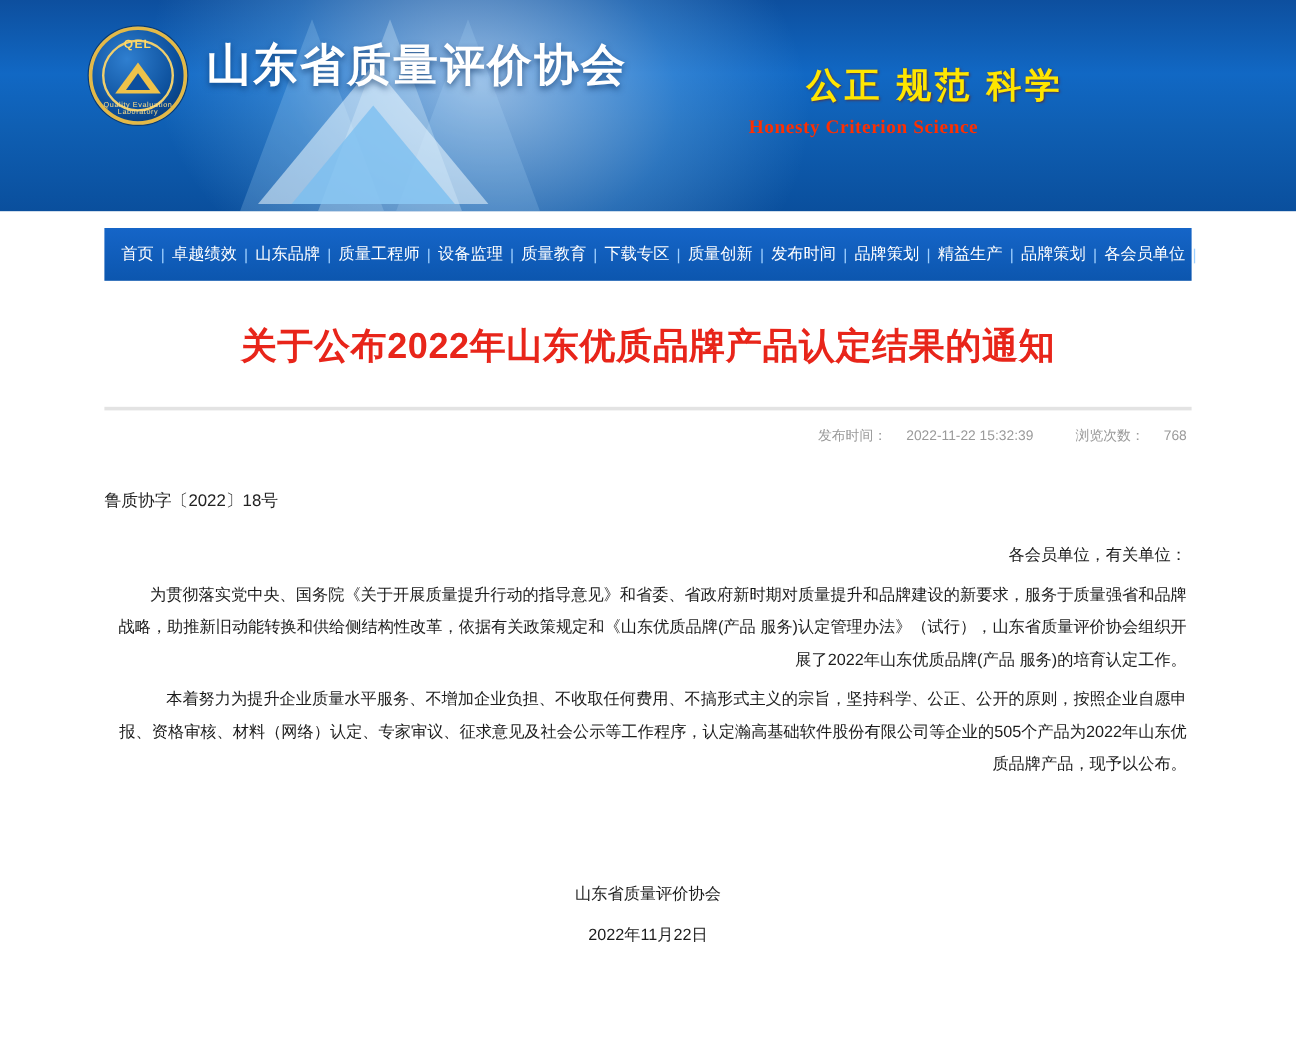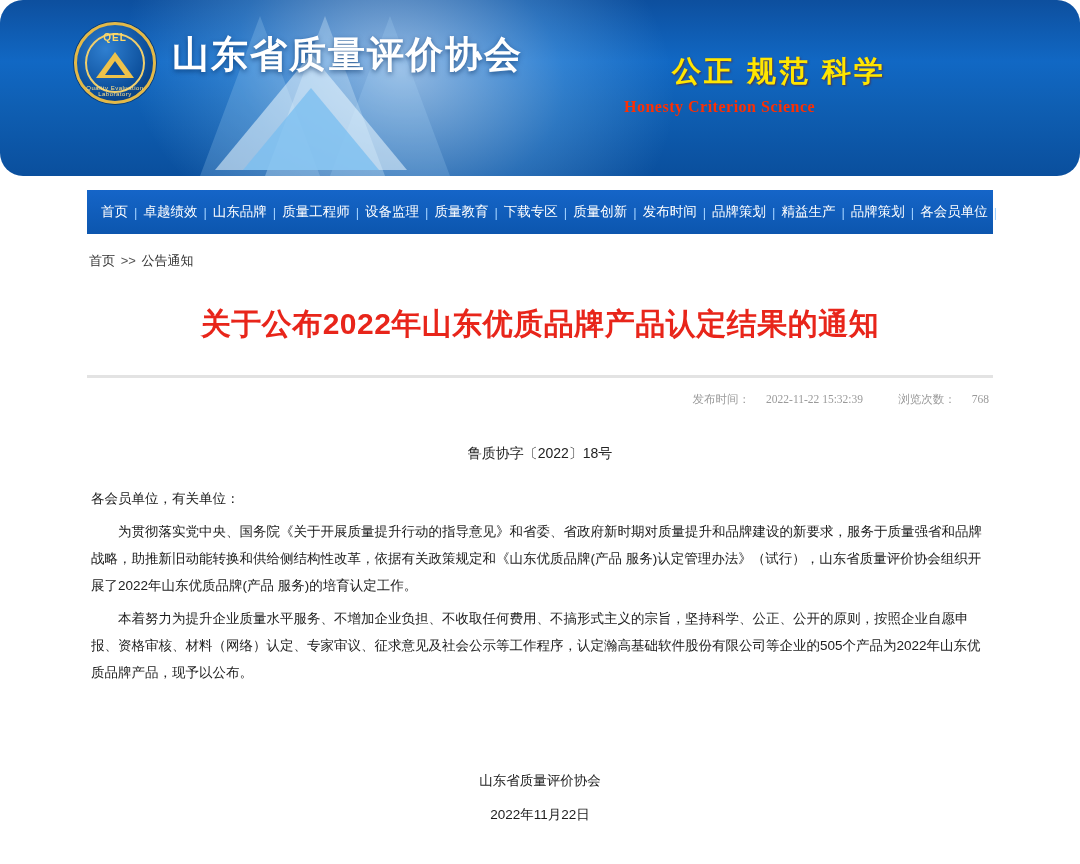--- a/index.html
+++ b/index.html
@@ -20,21 +20,20 @@
     background: #ffffff;
   }
 
   
   .banner {
     position: relative;
     width: 1080px;
     height: 176px;
     background: linear-gradient(180deg, #0d4f9e 0%, #1168c4 35%, #0f5fb3 60%, #0a4f9d 100%);
     overflow: hidden;
-    border-radius: 23px;
   }
   .banner .glow {
     position: absolute;
     left: 120px;
     top: -140px;
     width: 560px;
     height: 420px;
     background: radial-gradient(ellipse at center, rgba(255,255,255,0.55) 0%, rgba(140,205,255,0.25) 42%, rgba(13,79,158,0) 70%);
     transform: rotate(12deg);
   }
@@ -229,37 +228,37 @@
     background: #e3e3e3;
   }
 
   .meta {
     margin-top: 14px;
     text-align: right;
     font-size: 11.5px;
     color: #9a9a9a;
     padding-right: 4px;
   }
-  .meta span { margin-left: 16px; font-family: Liberation Serif, serif; }
+  .meta span { margin-left: 16px; }
 
   .doc-number {
     margin-top: 38px;
-    text-align: center;
+    text-align: left;
     font-size: 14px;
     color: #222222;
   }
 
   .body-text {
     margin-top: 22px;
     font-size: 13.5px;
     line-height: 2.0;
     color: #1b1b1b;
     padding: 0 4px;
   }
-  .body-text p { margin: 0 0 6px 0; }
+  .body-text p { margin: 0 0 6px 0; text-align: right; }
   .body-text p.indent { text-indent: 2em; }
 
   .attachment {
     margin-top: 46px;
     padding-left: 26px;
     font-size: 13.5px;
     color: #1b1b1b;
   }
 
   .signature {
@@ -322,25 +321,20 @@
         <span class="nav-sep">|</span>
         <span class="nav-item">精益生产</span>
         <span class="nav-sep">|</span>
         <span class="nav-item">品牌策划</span>
         <span class="nav-sep">|</span>
         <span class="nav-item">各会员单位</span>
         <span class="nav-sep">|</span>
         <span class="nav-item">联系我们</span>
       </div>
 
-      <div class="breadcrumb">
-        <span class="bc-link">首页</span>
-        <span class="bc-sep">&gt;&gt;</span>
-        <span class="bc-current">公告通知</span>
-      </div>
 
       <div class="article-title">关于公布2022年山东优质品牌产品认定结果的通知</div>
 
       <div class="title-rule"></div>
 
       <div class="meta">
         <span><span>发布时间：</span><span>2022-11-22 15:32:39</span></span>
         <span><span>浏览次数：</span><span>768</span></span>
       </div>
 

